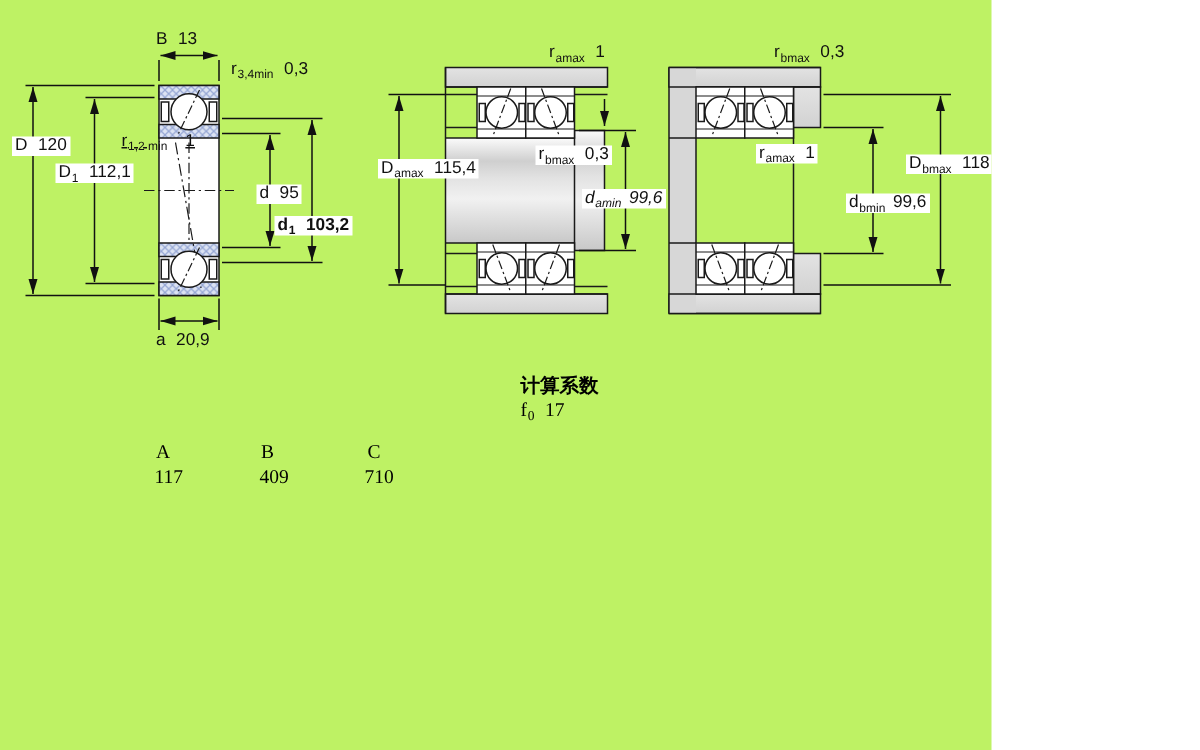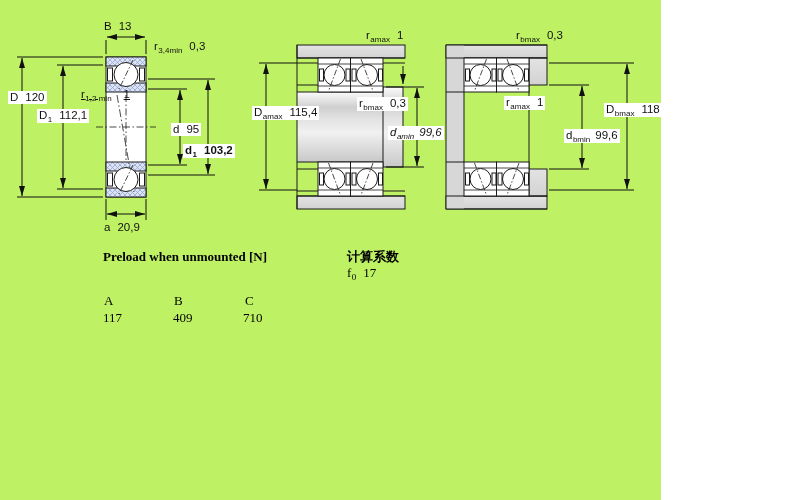--- a/index.html
+++ b/index.html
@@ -272,21 +272,20 @@
 <div class="lbl wbg" style="left:504px;top:96px;">
   <span>r</span><span class="sub">amax</span><span class="val">1</span>
 </div>
 <div class="lbl wbg" style="left:604px;top:103px;text-align:center;">
   <span>D</span><span class="sub">bmax</span><span class="val">118</span>
 </div>
 <div class="lbl wbg" style="left:564px;top:129px;">
   <span>d</span><span class="sub">bmin</span><span class="val" style="margin-left:5px;">99,6</span>
 </div>
 
-<div class="lbl serif bold" style="left:103px;top:250px;">Preload when unmounted [N]</div>
 <div class="lbl serif" style="left:104px;top:294px;">A</div>
 <div class="lbl serif" style="left:174px;top:294px;">B</div>
 <div class="lbl serif" style="left:245px;top:294px;">C</div>
 <div class="lbl serif" style="left:103px;top:311px;">117</div>
 <div class="lbl serif" style="left:173px;top:311px;">409</div>
 <div class="lbl serif" style="left:243px;top:311px;">710</div>
 
 <div class="lbl serif cjk bold" style="left:347px;top:250px;">计算系数</div>
 <div class="lbl serif" style="left:347px;top:266px;">
   <span>f</span><span class="sub" style="font-size:9px;">0</span><span class="val">17</span>

